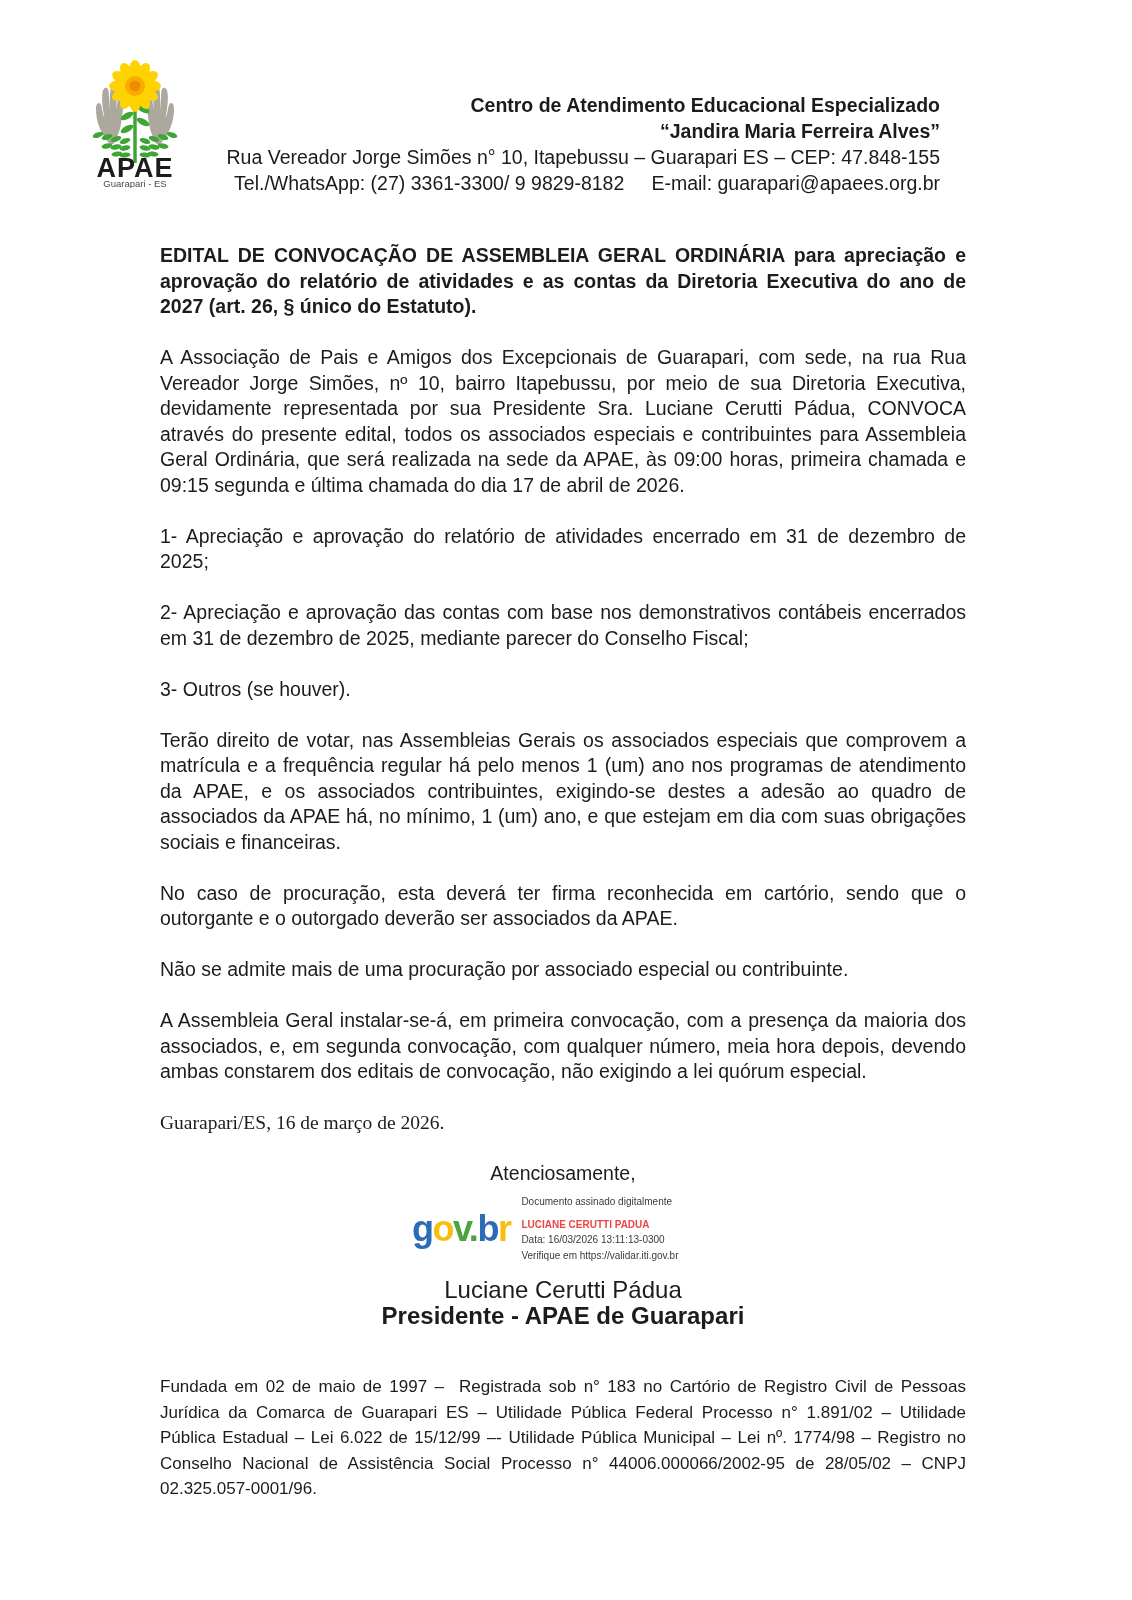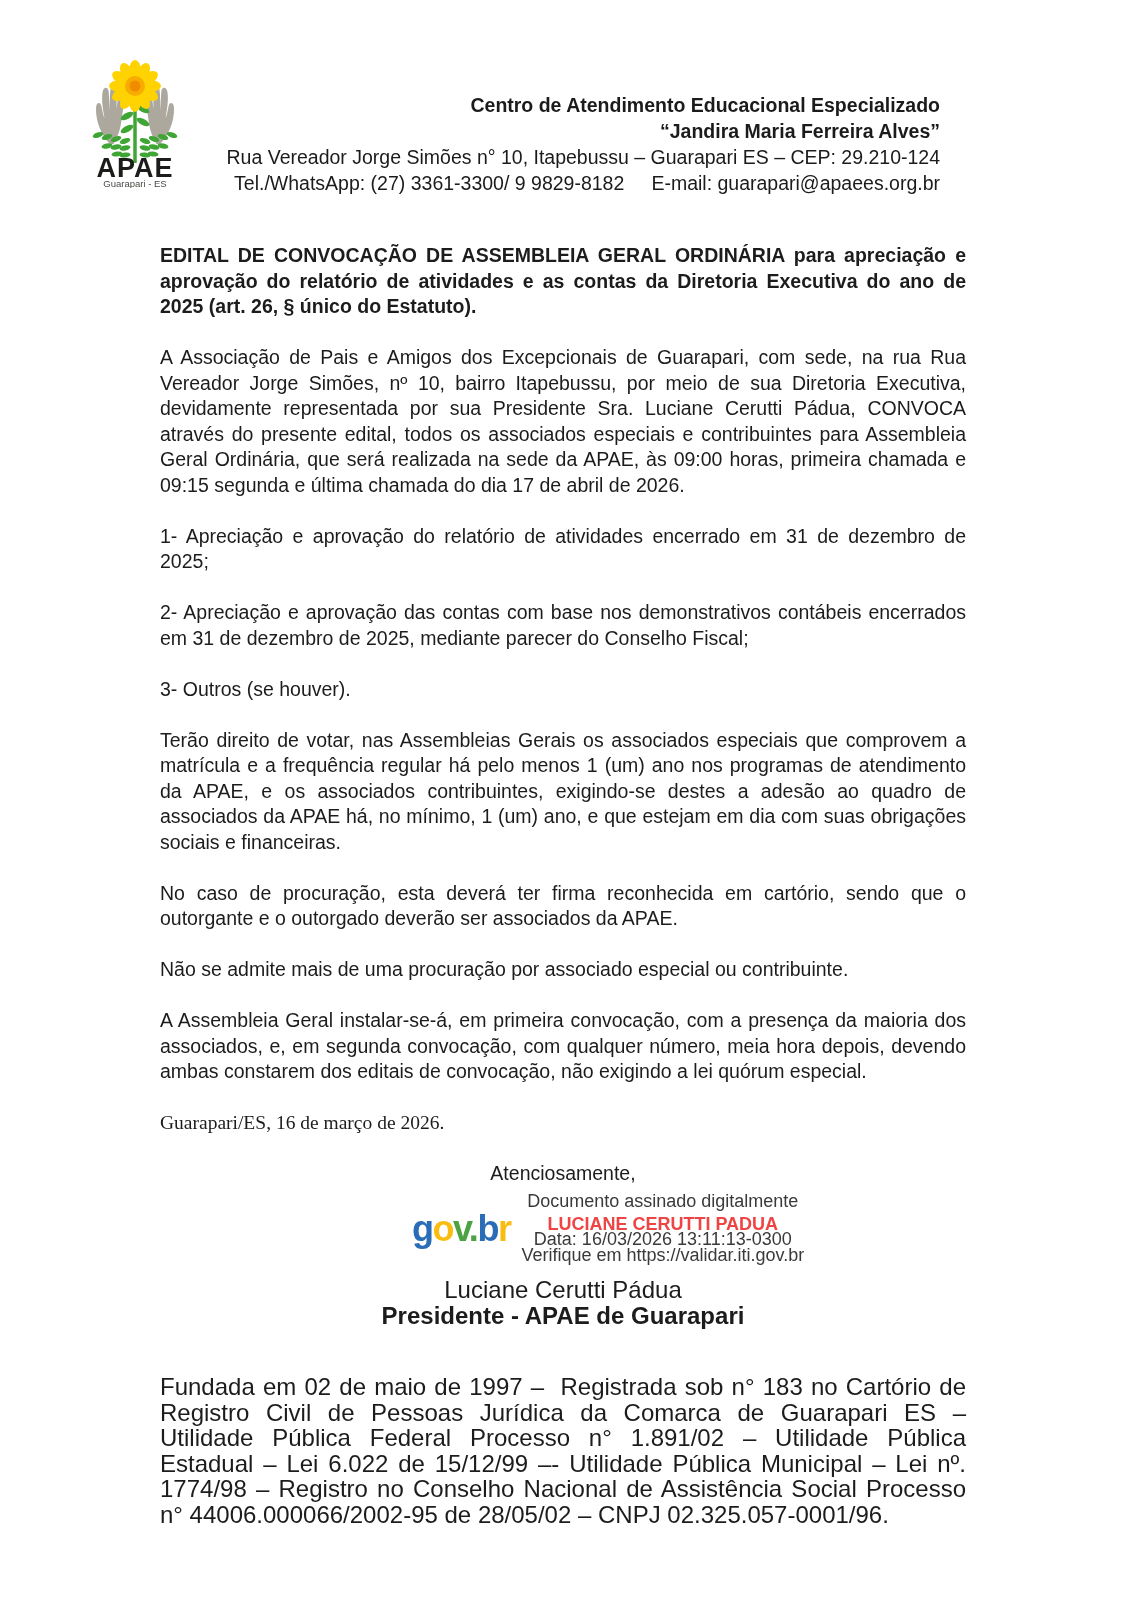--- a/index.html
+++ b/index.html
@@ -30,30 +30,30 @@
   .closing{text-align:center;}
   
   .stamp{
     display:flex;align-items:center;gap:11px;
     margin:-18px 0 0 252px;text-align:left;
   }
   .govbr{font-size:36px;font-weight:bold;letter-spacing:-1.5px;line-height:1;white-space:nowrap;}
   .gb-blue{color:#2b6cb8;}
   .gb-yellow{color:#f9bd12;}
   .gb-green{color:#4ba342;}
-  .stamp-text{font-size:18px;line-height:15.5px;color:#3a3a3a;text-align:center;}
+  .stamp-text{font-size:10px;line-height:15.5px;color:#3a3a3a;}
   .stamp-text .signed{margin-bottom:7px;}
   .stamp-text .sname{font-weight:bold;color:#ef4444;}
   
   .sig{text-align:center;margin-top:14px;font-size:24px;line-height:25.5px;}
   .sig .role{font-weight:bold;}
   
   .footer{
     position:absolute;left:160px;top:1374px;width:806px;
-    font-size:24px;line-height:25.5px;text-align:justify;color:#1c1c1c;
+    font-size:17px;line-height:25.5px;text-align:justify;color:#1c1c1c;
   }
 </style>
 </head>
 <body>
 
 <div class="page">
 
   <svg class="apae-logo" viewBox="0 0 140 134">
 
     <g fill="#aca89e">
@@ -117,26 +117,26 @@
       <circle cx="70" cy="32" r="10" fill="#f8ac00"></circle>
       <circle cx="70" cy="32" r="5.5" fill="#ef8c00"></circle>
     </g>
     <text x="70" y="123" text-anchor="middle" font-size="27" font-weight="bold" fill="#1c1c1a" letter-spacing="1">APAE</text>
     <text x="70" y="133" text-anchor="middle" font-size="9.5" fill="#4c4a45">Guarapari - ES</text>
   </svg>
 
   <div class="header-text">
     <div class="hbold">Centro de Atendimento Educacional Especializado</div>
     <div class="hbold">“Jandira Maria Ferreira Alves”</div>
-    <div>Rua Vereador Jorge Simões n° 10, Itapebussu – Guarapari ES – CEP: 29.210-124</div>
+    <div>Rua Vereador Jorge Simões n° 10, Itapebussu – Guarapari ES – CEP: 47.848-155</div>
     <div>Tel./WhatsApp: (27) 3361-3300/ 9 9829-8182&nbsp;&nbsp;&nbsp;&nbsp;&nbsp;E-mail: guarapari@apaees.org.br</div>
   </div>
 
   <div class="content">
-    <p class="doc-title">EDITAL DE CONVOCAÇÃO DE ASSEMBLEIA GERAL ORDINÁRIA para apreciação e aprovação do relatório de atividades e as contas da Diretoria Executiva do ano de 2025 (art. 26, § único do Estatuto).</p>
+    <p class="doc-title">EDITAL DE CONVOCAÇÃO DE ASSEMBLEIA GERAL ORDINÁRIA para apreciação e aprovação do relatório de atividades e as contas da Diretoria Executiva do ano de 2027 (art. 26, § único do Estatuto).</p>
     <p>A Associação de Pais e Amigos dos Excepcionais de Guarapari, com sede, na rua Rua Vereador Jorge Simões, nº 10, bairro Itapebussu, por meio de sua Diretoria Executiva, devidamente representada por sua Presidente Sra. Luciane Cerutti Pádua, CONVOCA através do presente edital, todos os associados especiais e contribuintes para Assembleia Geral Ordinária, que será realizada na sede da APAE, às 09:00 horas, primeira chamada e 09:15 segunda e última chamada do dia 17 de abril de 2026.</p>
     <p>1- Apreciação e aprovação do relatório de atividades encerrado em 31 de dezembro de 2025;</p>
     <p>2- Apreciação e aprovação das contas com base nos demonstrativos contábeis encerrados em 31 de dezembro de 2025, mediante parecer do Conselho Fiscal;</p>
     <p>3- Outros (se houver).</p>
     <p>Terão direito de votar, nas Assembleias Gerais os associados especiais que comprovem a matrícula e a frequência regular há pelo menos 1 (um) ano nos programas de atendimento da APAE, e os associados contribuintes, exigindo-se destes a adesão ao quadro de associados da APAE há, no mínimo, 1 (um) ano, e que estejam em dia com suas obrigações sociais e financeiras.</p>
     <p>No caso de procuração, esta deverá ter firma reconhecida em cartório, sendo que o outorgante e o outorgado deverão ser associados da APAE.</p>
     <p>Não se admite mais de uma procuração por associado especial ou contribuinte.</p>
     <p>A Assembleia Geral instalar-se-á, em primeira convocação, com a presença da maioria dos associados, e, em segunda convocação, com qualquer número, meia hora depois, devendo ambas constarem dos editais de convocação, não exigindo a lei quórum especial.</p>
     <p class="dateline">Guarapari/ES, 16 de março de 2026.</p>
     <p class="closing">Atenciosamente,</p>

